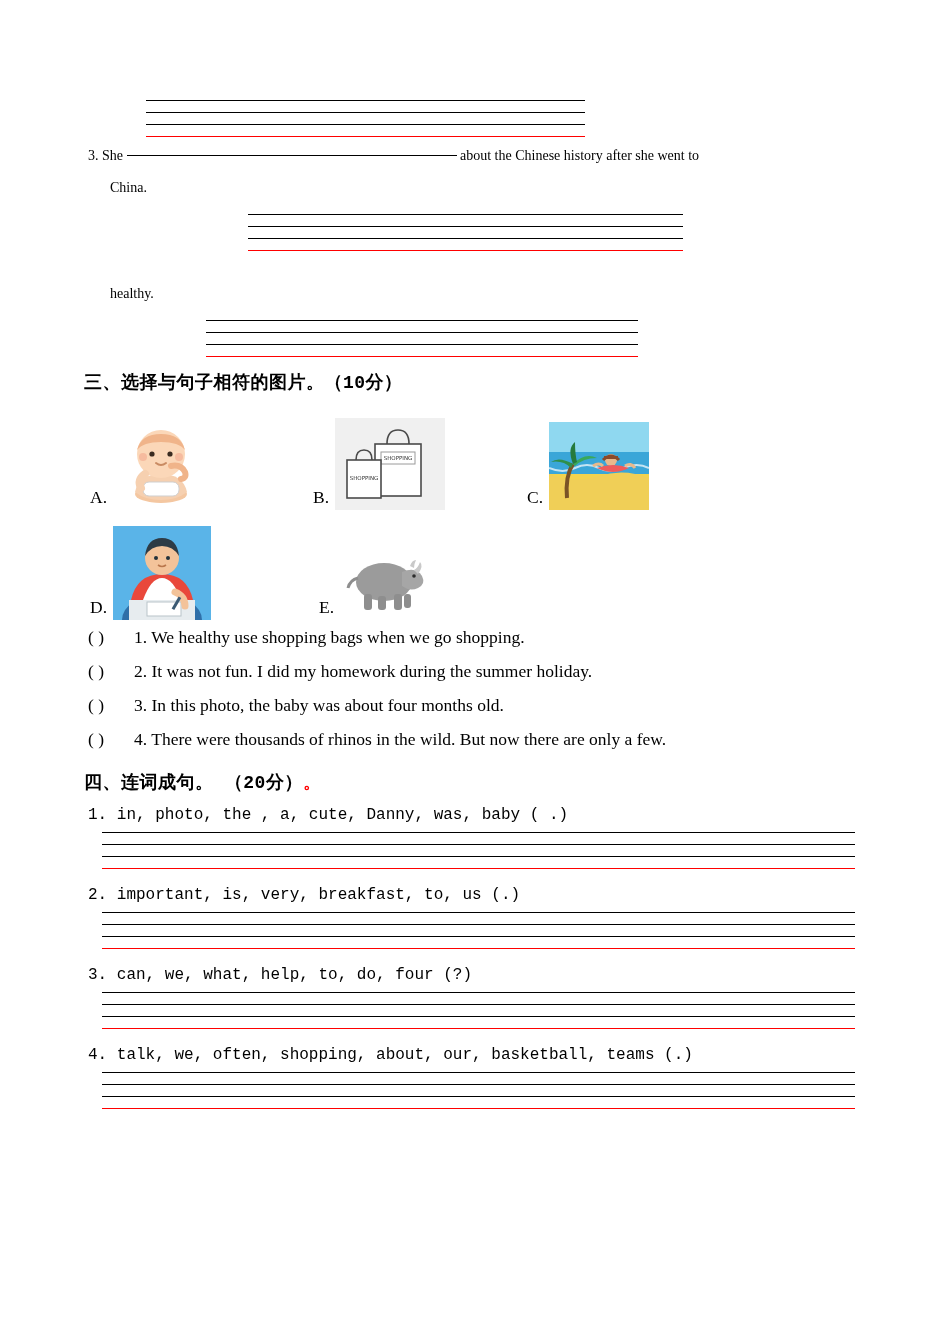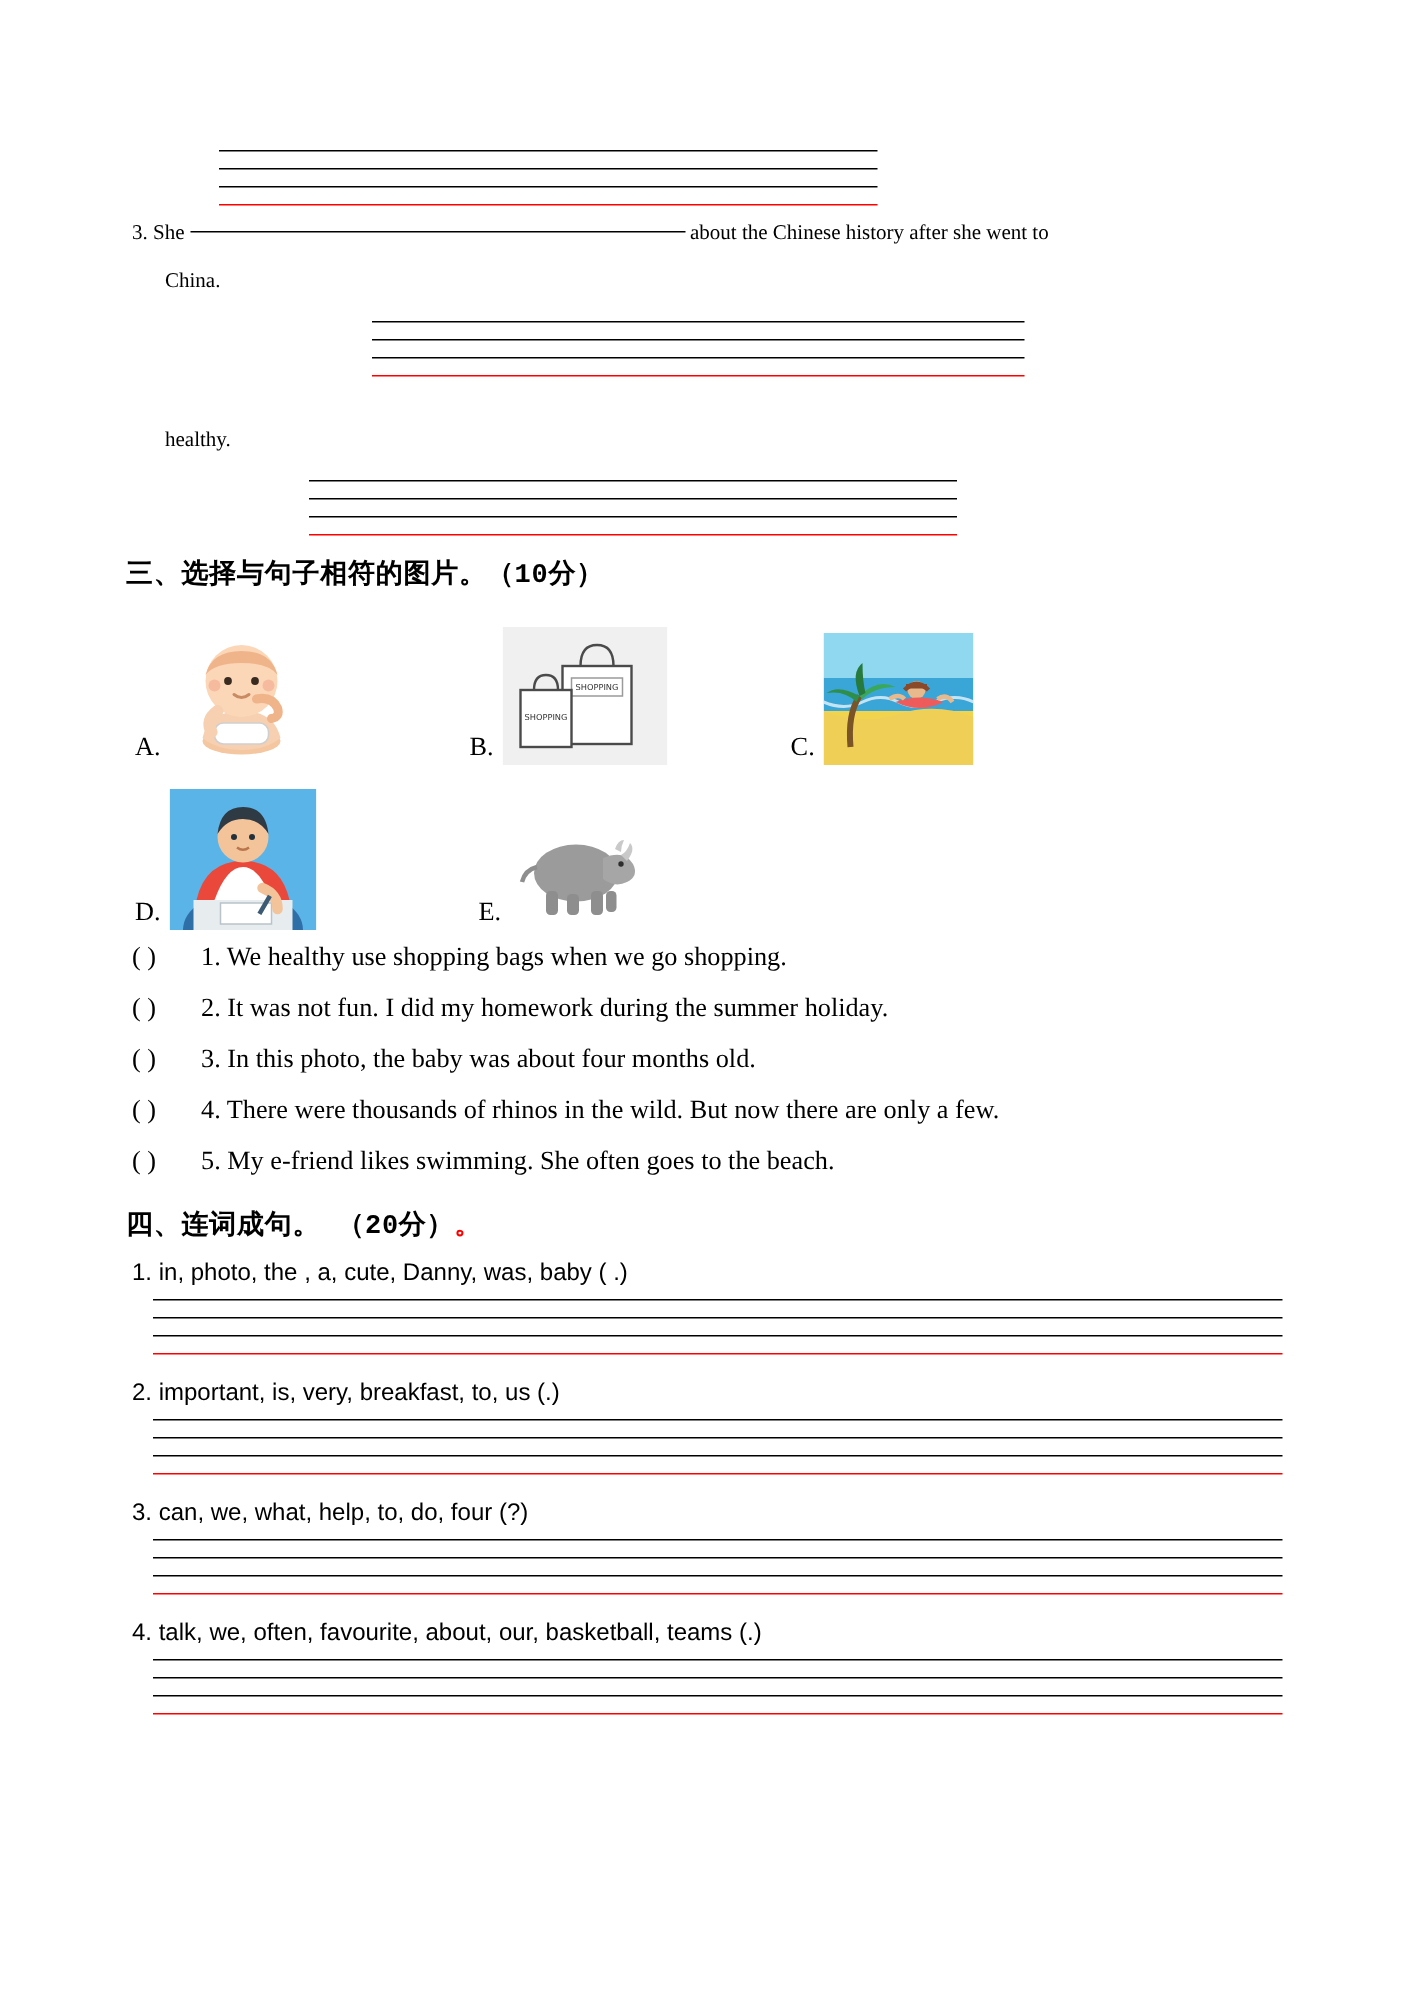--- a/index.html
+++ b/index.html
@@ -98,21 +98,21 @@
     white-space: nowrap;
   }
   .choice .paren {
     display: inline-block;
     width: 46px;
   }
 
   
   .ms-item {
     font-size: 16px;
-    font-family: Liberation Sans, sans-serif;
+    font-family: Liberation Mono, monospace;
     margin-top: 12px;
     margin-bottom: 4px;
   }
   .ms-rule {
     position: relative;
     height: 46px;
     margin-left: 14px;
     margin-right: 8px;
   }
   .ms-rule .r {
@@ -285,24 +285,20 @@
       <span>It was not fun. I did my homework during the summer holiday.</span>
     </div>
     <div class="choice">
       <span class="paren">(      )</span><span>3.</span>
       <span>In  this  photo,  the  baby  was  about  four  months  old.</span>
     </div>
     <div class="choice">
       <span class="paren">(      )</span><span>4.</span>
       <span>There were thousands of rhinos in the wild. But now there are only a few.</span>
     </div>
-    <div class="choice">
-      <span class="paren">(      )</span><span>5.</span>
-      <span>My  e-friend  likes swimming. She often goes to the beach.</span>
-    </div>
 
     <div class="section-head" style="margin-top:14px; margin-left:-4px;">
       <span>四、连词成句。 （20分）</span><span class="dot">。</span>
     </div>
 
     <div class="ms-item">
       <span>1.</span>
       <span>in, photo, the , a, cute, Danny, was, baby ( .)</span>
     </div>
     <div class="ms-rule">
@@ -329,21 +325,21 @@
     </div>
     <div class="ms-rule">
       <div class="r" style="top:4px;"></div>
       <div class="r" style="top:16px;"></div>
       <div class="r" style="top:28px;"></div>
       <div class="r red" style="top:40px;"></div>
     </div>
 
     <div class="ms-item">
       <span>4.</span>
-      <span>talk, we, often, favourite, about, our, basketball, teams (.)</span>
+      <span>talk, we, often, shopping, about, our, basketball, teams (.)</span>
     </div>
     <div class="ms-rule">
       <div class="r" style="top:4px;"></div>
       <div class="r" style="top:16px;"></div>
       <div class="r" style="top:28px;"></div>
       <div class="r red" style="top:40px;"></div>
     </div>
 
   </div>
 </div>

